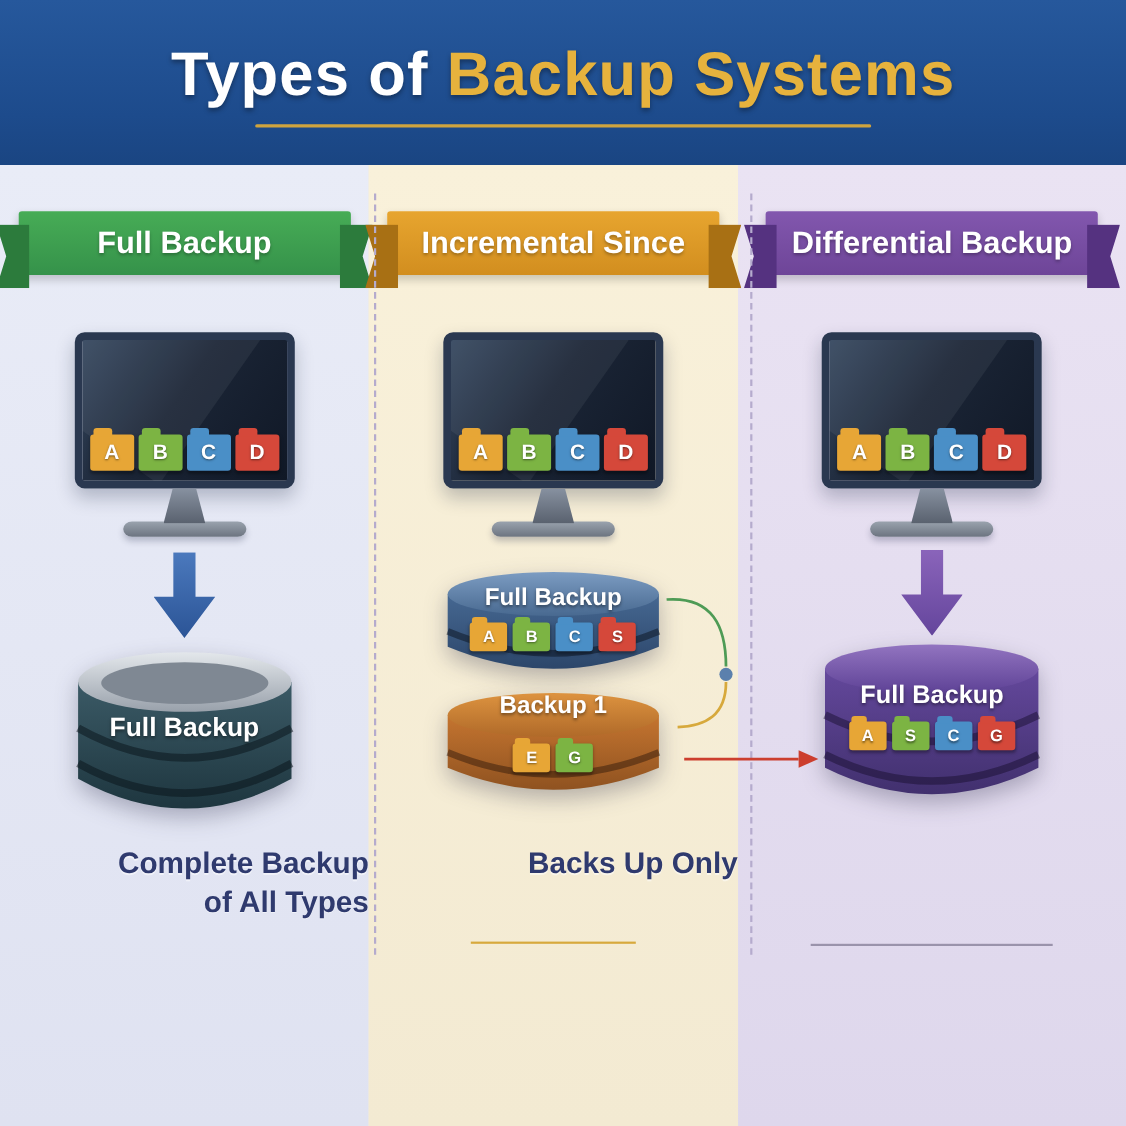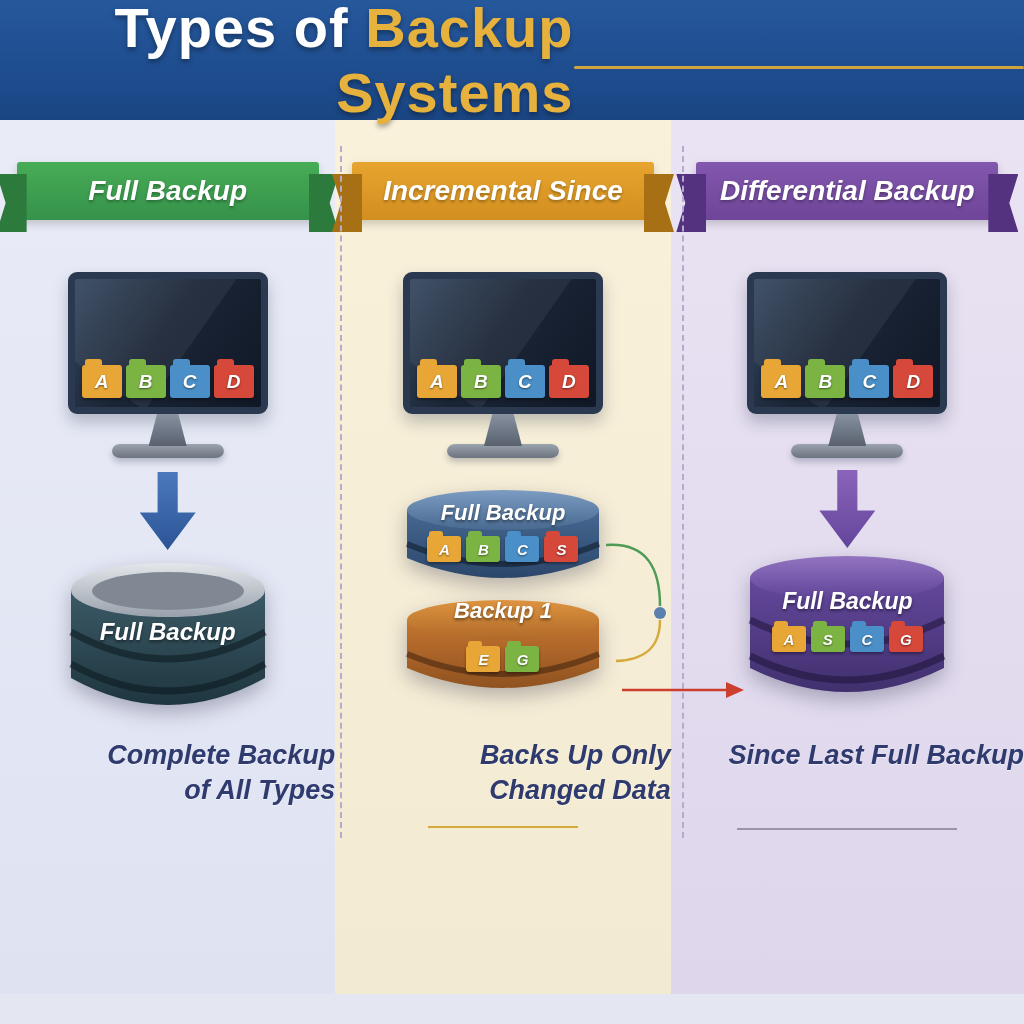--- a/index.html
+++ b/index.html
@@ -1,30 +1,30 @@
 <!DOCTYPE html>
 <html><head>
 <meta charset="utf-8">
 <style>
   * { margin:0; padding:0; box-sizing:border-box; }
   html,body { width:1024px; height:1024px; }
   body { font-family:"Liberation Sans", sans-serif; }
   .page { position:relative; width:1024px; height:1024px; overflow:hidden; background:#e4e6f2; }
 
   
-  .header { position:relative; width:100%; height:120px;
+  .header { position:relative; width:100%; height:150px;
     background:linear-gradient(180deg,#26589c 0%,#1d4b8c 70%,#1a4582 100%);
-    display:flex; flex-direction:row; align-items:center; justify-content:center; z-index:3;text-align:right; }
+    display:flex; flex-direction:column; align-items:center; justify-content:center; z-index:3;text-align:right; }
   .title { font-size:56px; font-weight:800; letter-spacing:1px; text-shadow:0 3px 5px rgba(0,0,0,.35); }
   .title .t-white { color:#ffffff; }
   .title .t-gold  { color:#e6b23d; }
   .title-underline { width:560px; height:3px; background:#d9a93a; margin-top:14px; border-radius:2px; opacity:.95; }
 
   
-  .columns { position:relative; width:100%; height:874px; display:flex;font-style:italic; }
+  .columns { position:relative; width:100%; height:874px; display:flex; }
   .col { position:relative; flex:1; height:100%; }
   .col-1 { background:linear-gradient(180deg,#e9ecf7 0%,#dfe2f1 100%); }
   .col-2 { background:linear-gradient(180deg,#f9f1da 0%,#f3ead2 100%); }
   .col-3 { background:linear-gradient(180deg,#eae3f3 0%,#ded7ec 100%);padding-left:18px; }
   .sep { position:absolute; top:26px; height:692px; width:0; border-left:2px dashed #b5abcd; z-index:4; }
   .sep-1 { left:340px; } .sep-2 { left:682px; }
 
   
   .ribbon { position:absolute; top:42px; left:50%; transform:translateX(-50%);
     width:302px; height:58px; z-index:2; display:flex; align-items:center; justify-content:center;
@@ -256,21 +256,20 @@
               <span>E</span>
             </div>
           <div class="mf fc-2">
               <span>G</span>
             </div>
         </div>
       </div>
 
       <div class="caption">
         <div>Backs Up Only</div>
-        <div>Changed Data</div>
       </div>
       <div class="caption-underline cu-gold"></div>
     </section>
 
     <section class="col col-3">
       <div class="ribbon ribbon-purple">
         <span>Differential Backup</span>
       </div>
 
       <div class="monitor">
@@ -324,21 +323,20 @@
           <div class="mf fc-3">
               <span>C</span>
             </div>
           <div class="mf fc-4">
               <span>G</span>
             </div>
         </div>
       </div>
 
       <div class="caption">
-        <div>Since Last Full Backup</div>
       </div>
       <div class="caption-underline cu-gray"></div>
     </section>
 
     <div class="sep sep-1"></div>
     <div class="sep sep-2"></div>
   </div>
 
   <svg class="connectors" viewBox="0 0 1024 1024">
     <path d="M606,545 C648,542 660,570 660,606" fill="none" stroke="#4e9b55" stroke-width="2.5"></path>

